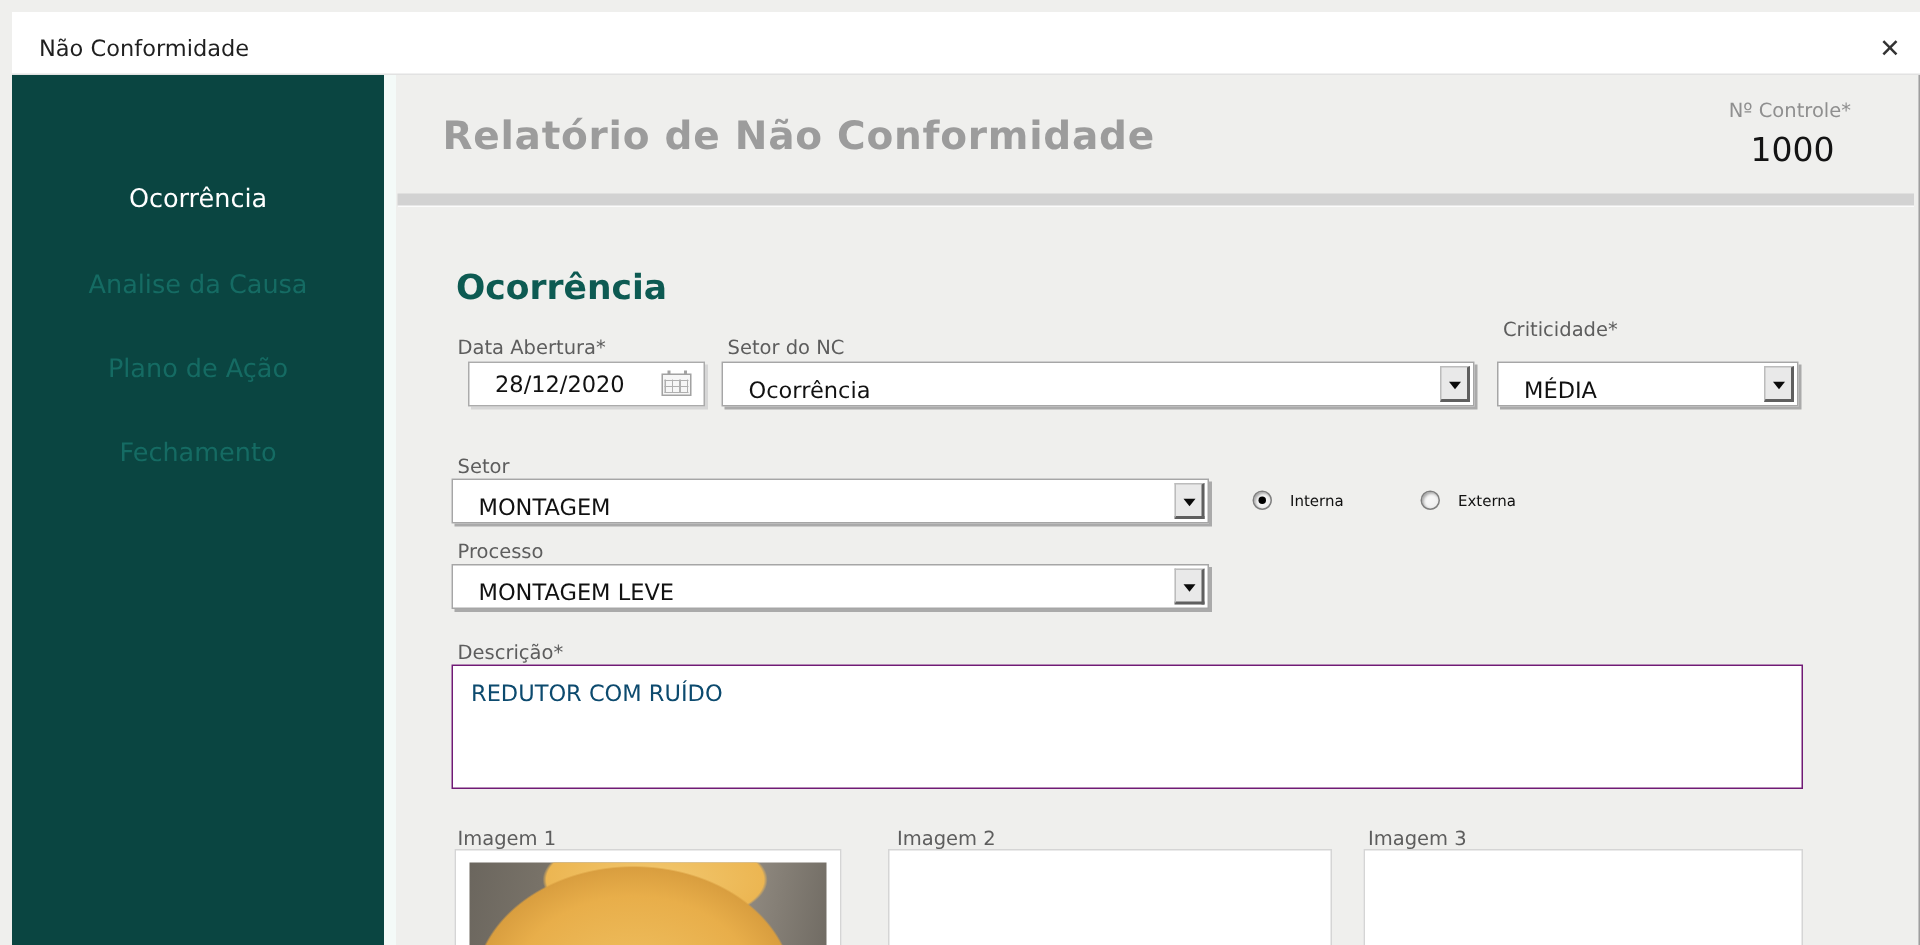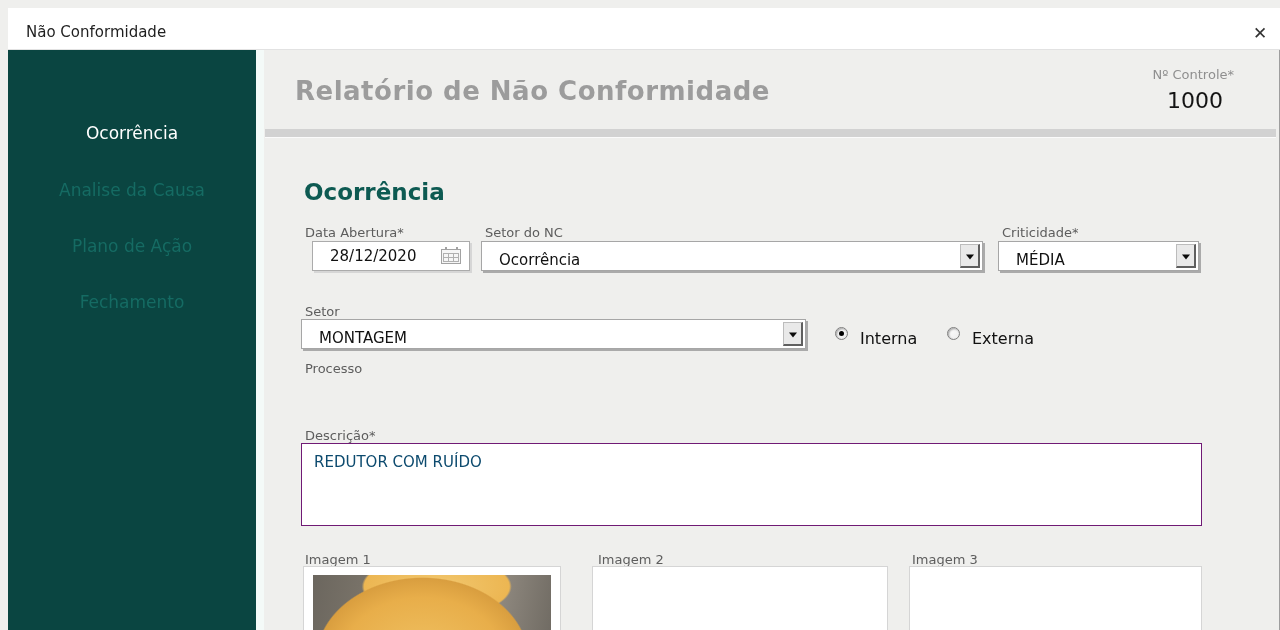--- a/index.html
+++ b/index.html
@@ -58,21 +58,21 @@
   .ddbtn::after { content:""; position:absolute; left:50%; top:50%; transform:translate(-50%,-30%);
                   border-left:4px solid transparent; border-right:4px solid transparent;
                   border-top:5px solid #0b0b0b; }
 
   
   .radio-group-item { position:absolute; height:18px; cursor:pointer; }
   .radio { position:absolute; left:0; top:2px; width:13px; height:13px; border-radius:50%;
            background:linear-gradient(135deg,#ffffff,#ececec); border:1px solid #7f7f7f;
            box-shadow:inset 1px 1px 2px rgba(0,0,0,0.35); }
   .radio.sel::after { content:""; position:absolute; inset:3px; background:#000; border-radius:50%; }
-  .radio-label { position:absolute; left:21px; top:0; font-size:16px; color:#111; white-space:nowrap; }
+  .radio-label { position:absolute; left:21px; top:0; font-size:10px; color:#111; white-space:nowrap; }
 
   
   .desc-area { position:absolute; left:293px; top:435px; width:901px; height:83px; background:#fff;
                border:1px solid #701a75; resize:none; outline:none; font-family:inherit;
                font-size:15px; color:#0c4a6e; padding:9px 12px; }
 
   
   .img-frame { position:absolute; top:558px; height:80px; background:#fff; border:1px solid #d5d5d5; }
   .photo { position:absolute; left:9px; right:9px; top:8px; bottom:-2px;
     background:
@@ -118,21 +118,21 @@
     <input type="text" value="28/12/2020" style="">
     <span class="cal"></span>
   </div>
 
   <div class="field-label" style="left:473px; top:213px;">Setor do NC</div>
   <div class="combo" style="left:473px; top:233px; width:502px;">
     <span class="val">Ocorrência</span>
     <span class="ddbtn"></span>
   </div>
 
-  <div class="field-label" style="left:990px; top:213px;">Criticidade*</div>
+  <div class="field-label" style="left:990px; top:201px;">Criticidade*</div>
   <div class="combo" style="left:990px; top:233px; width:201px;">
     <span class="val">MÉDIA</span>
     <span class="ddbtn"></span>
   </div>
 
   <div class="field-label" style="left:293px; top:292px;">Setor</div>
   <div class="combo" style="left:293px; top:311px; width:505px;">
     <span class="val">MONTAGEM</span>
     <span class="ddbtn"></span>
   </div>
@@ -140,20 +140,24 @@
   <div class="radio-group-item" style="left:827px; top:317px; width:110px;">
     <span class="radio sel"></span>
     <span class="radio-label">Interna</span>
   </div>
   <div class="radio-group-item" style="left:939px; top:317px; width:110px;">
     <span class="radio"></span>
     <span class="radio-label">Externa</span>
   </div>
 
   <div class="field-label" style="left:293px; top:349px;">Processo</div>
+  <div class="combo" style="left:293px; top:368px; width:505px;">
+    <span class="val">MONTAGEM LEVE</span>
+    <span class="ddbtn"></span>
+  </div>
 
   <div class="field-label" style="left:293px; top:416px;">Descrição*</div>
   <textarea class="desc-area" style="">REDUTOR COM RUÍDO</textarea>
 
   <div class="field-label" style="left:293px; top:540px;">Imagem 1</div>
   <div class="field-label" style="left:586px; top:540px;">Imagem 2</div>
   <div class="field-label" style="left:900px; top:540px;">Imagem 3</div>
 
   <div class="img-frame" style="left:295px; width:258px;">
     <div class="photo"></div>

